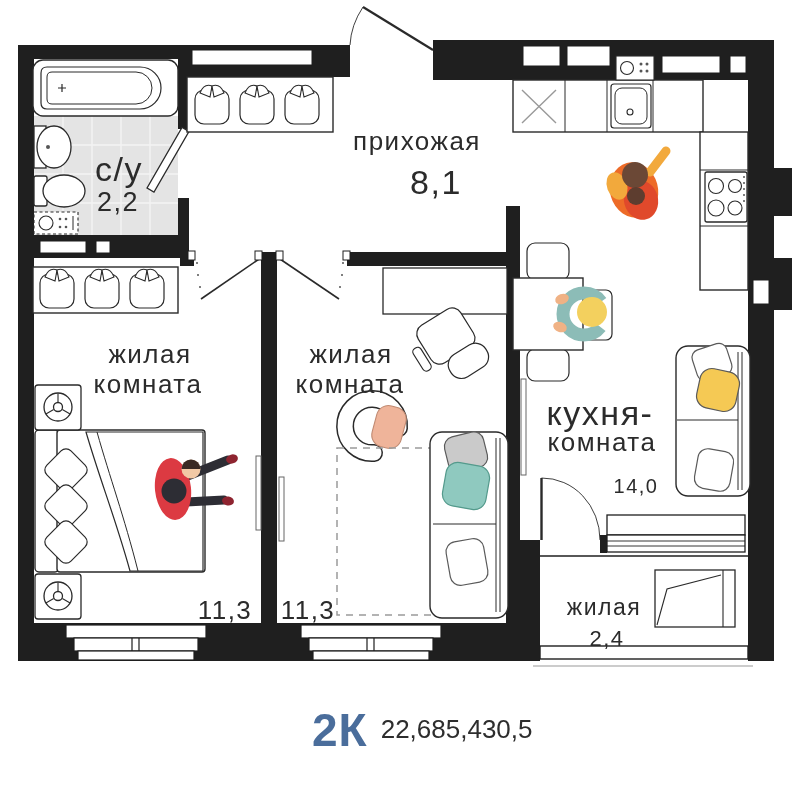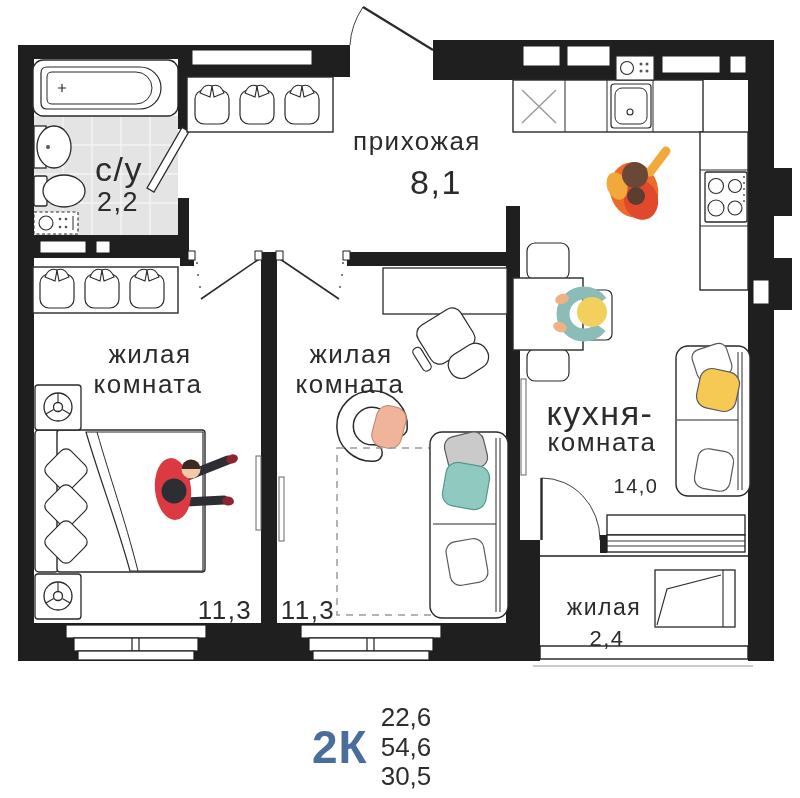--- a/index.html
+++ b/index.html
@@ -3,21 +3,21 @@
 <meta charset="utf-8">
 <style>
   html,body{margin:0;padding:0;background:#fff;}
   .stage{position:relative;width:800px;height:798px;background:#fff;overflow:hidden;
          font-family:"Liberation Sans",sans-serif;}
   .plan-svg{position:absolute;left:0;top:0;}
   .lbl{position:absolute;transform:translate(-50%,-50%);color:#2b2b2b;
        letter-spacing:1.5px;white-space:nowrap;font-weight:400;margin-top:20px;}
   .summary{position:absolute;left:312px;top:703px;display:flex;align-items:center;gap:13px;}
   .apt-type{font-weight:bold;font-size:46px;color:#4a6d9b;letter-spacing:1px;}
-  .areas{display:flex;flex-direction:column;font-size:26px;line-height:29.5px;color:#2d2d2d;}
+  .areas{display:flex;flex-direction:row;font-size:26px;line-height:29.5px;color:#2d2d2d;}
 </style>
 </head>
 <body>
 
 <div class="stage">
 
 <svg class="plan-svg" width="800" height="700" viewBox="0 0 800 700">
   <defs>
     <g id="hanger">
       <rect x="-17" y="0" width="34" height="34" rx="9" fill="#fff" stroke="#2a2a2a" stroke-width="1.2"></rect>
@@ -310,18 +310,18 @@
 <div class="lbl" style="left:602px;top:422px;font-size:26px">комната</div>
 <div class="lbl" style="left:636px;top:466px;font-size:20px">14,0</div>
 
 <div class="lbl" style="left:604px;top:587px;font-size:23px">жилая</div>
 <div class="lbl" style="left:607px;top:619px;font-size:22px">2,4</div>
 
 <div class="summary">
   <div class="apt-type">2К</div>
   <div class="areas">
     <span>22,6</span>
-    <span>54,6</span>
+    <span>85,4</span>
     <span>30,5</span>
   </div>
 </div>
 
 </div>
 
 </body></html>

